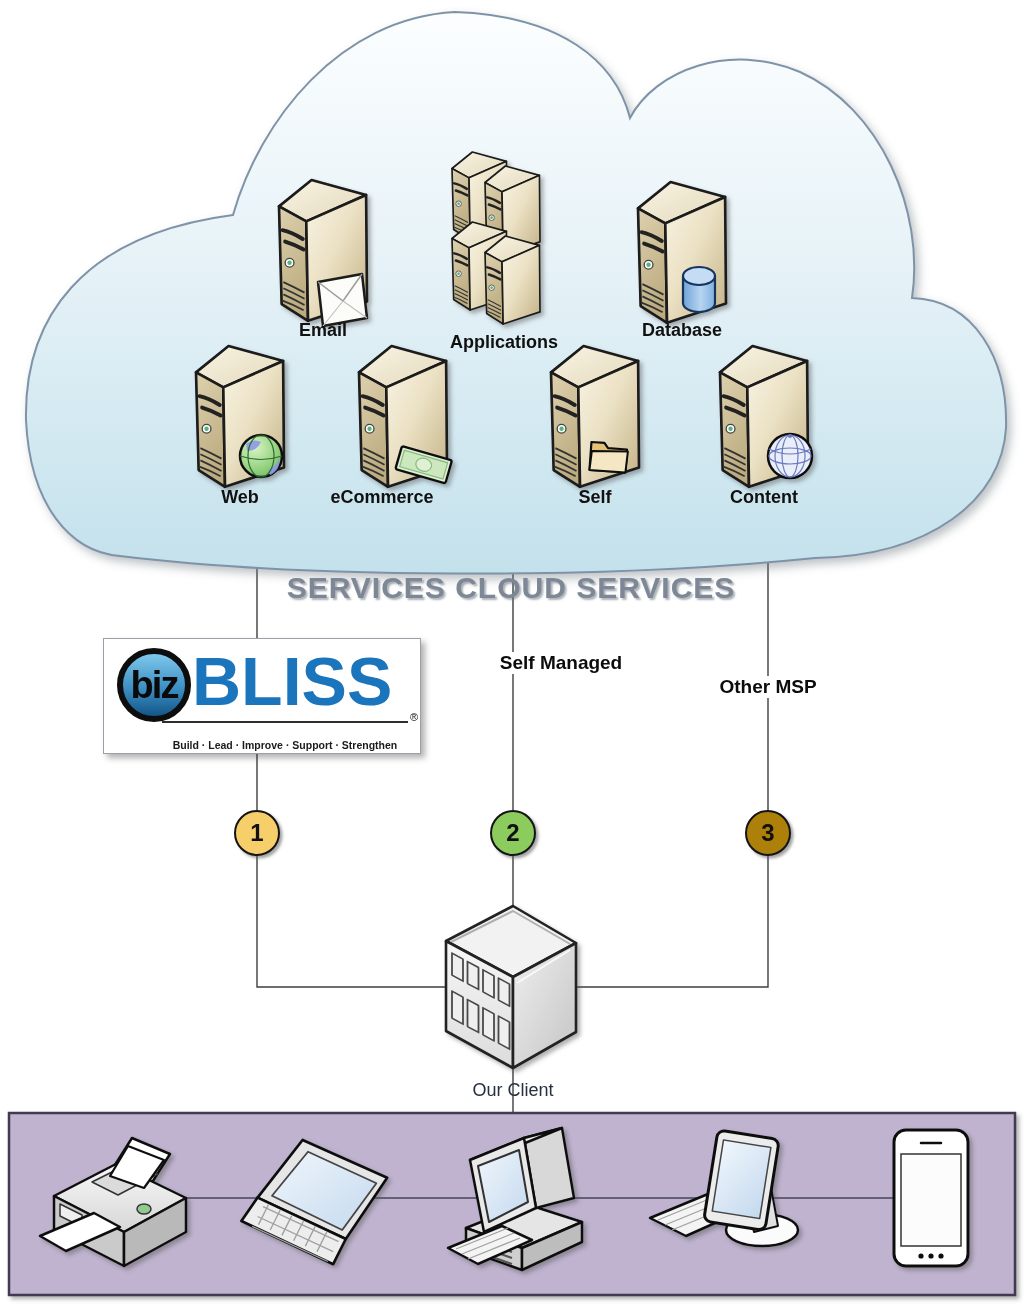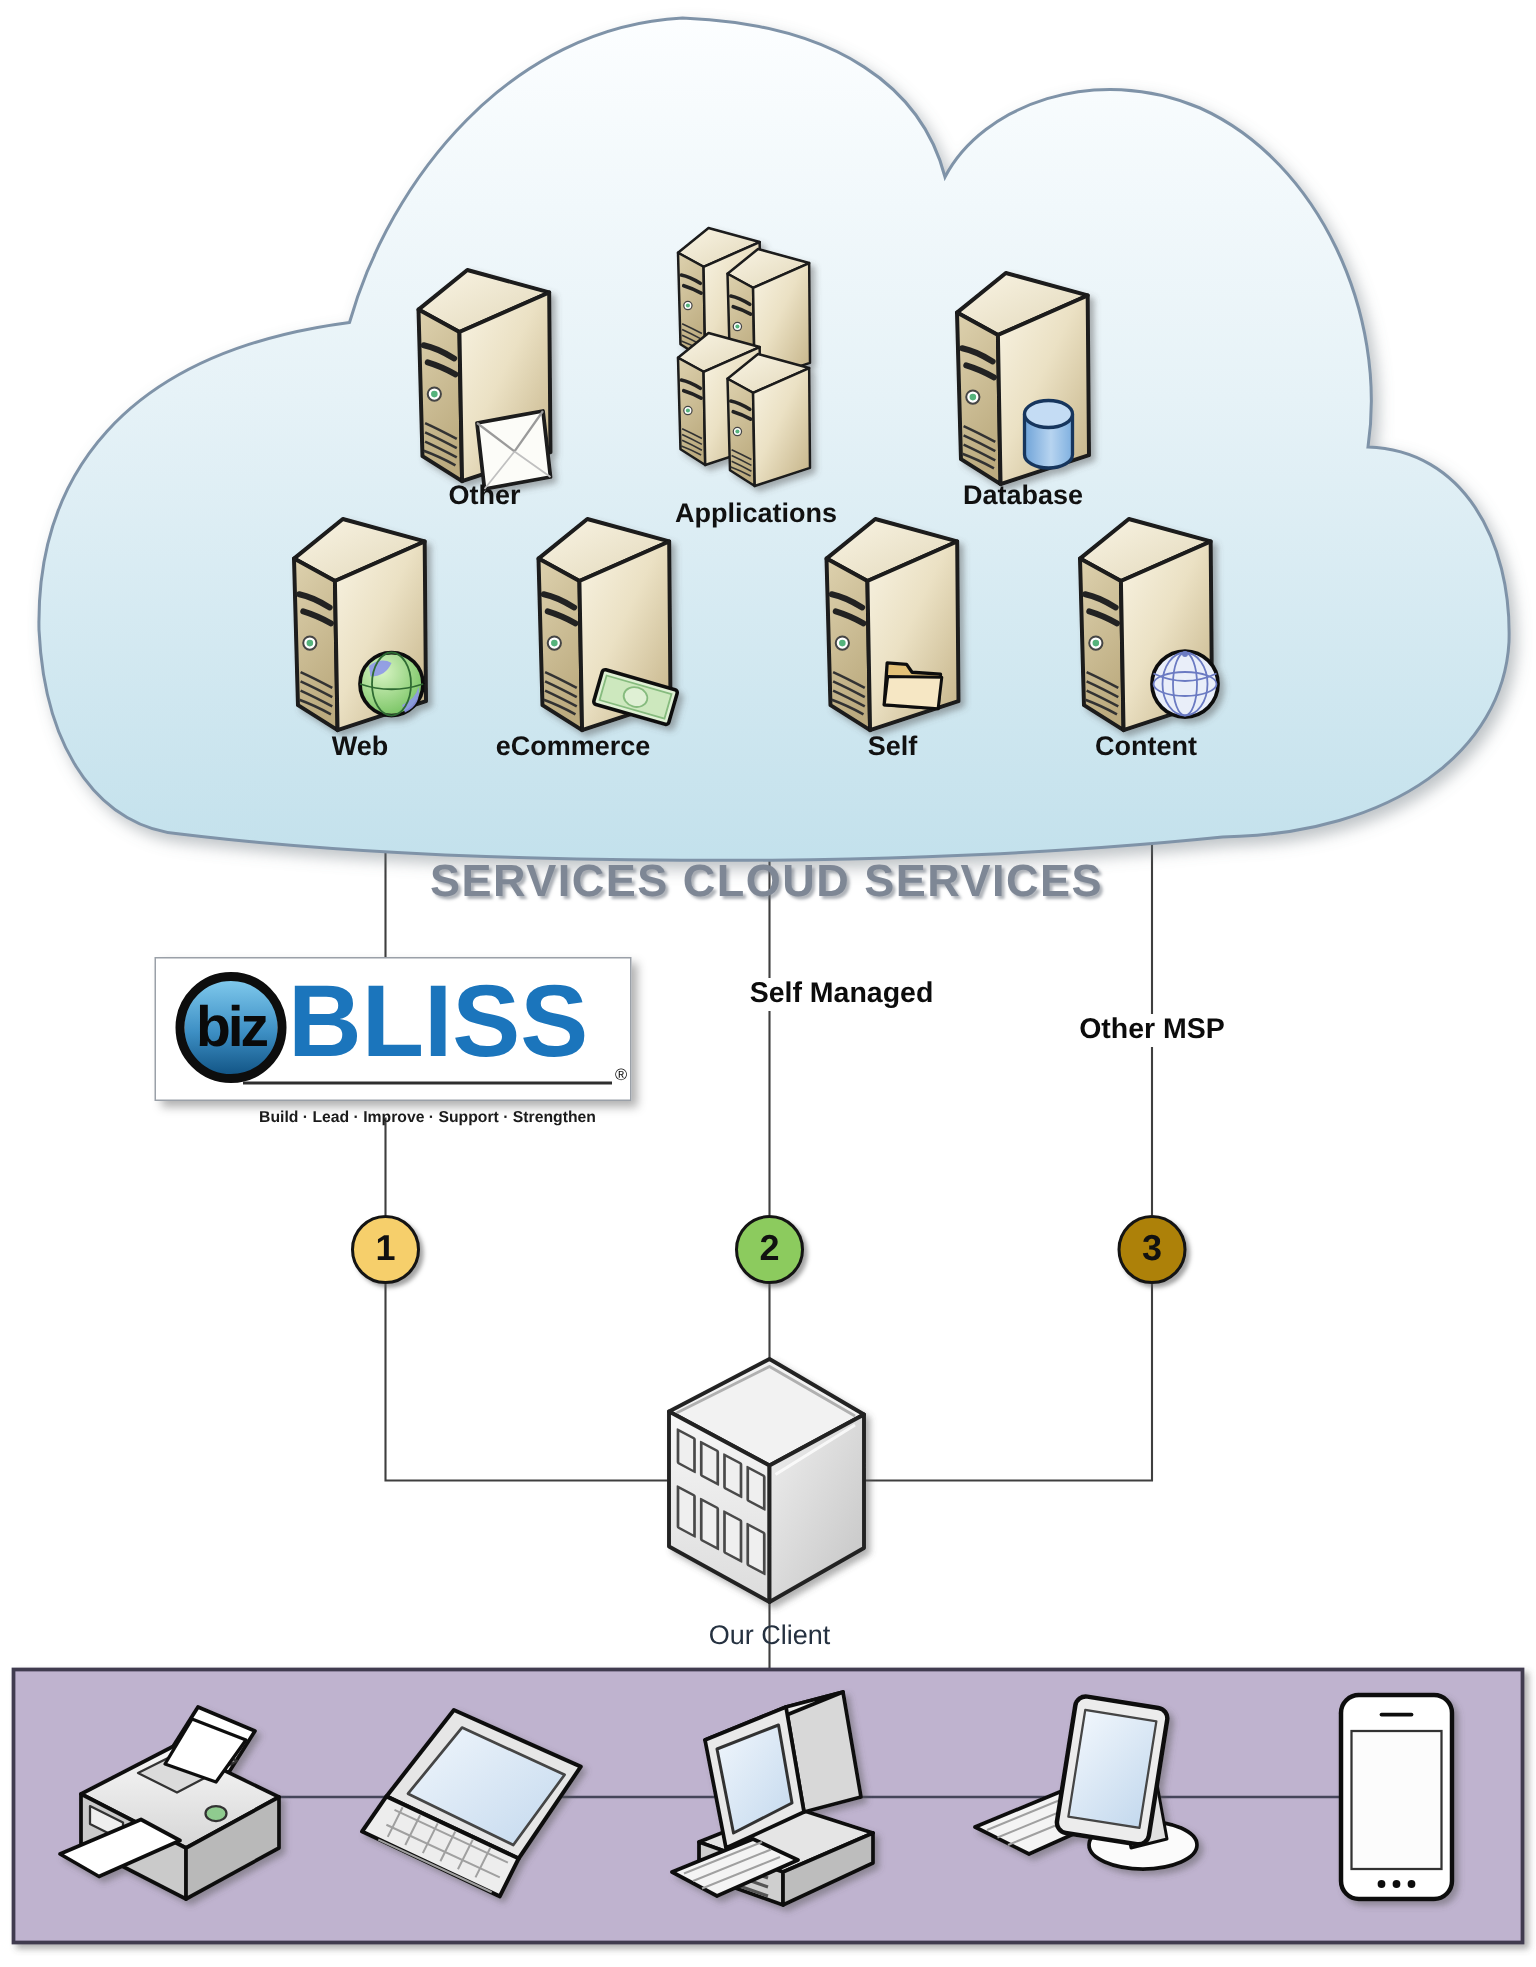--- a/index.html
+++ b/index.html
@@ -22,21 +22,21 @@
   .client-label { font-size:18px; color:#253140; }
 
   .badge { position:absolute; width:46px; height:46px; border-radius:50%;
            border:2px solid #141414; display:flex; align-items:center; justify-content:center;
            font-size:24px; font-weight:bold; color:#111;
            box-shadow:2.5px 2.5px 3px rgba(90,90,90,0.55); }
   .badge-1 { background:#F6CF6B; }
   .badge-2 { background:#8CCB5E; }
   .badge-3 { background:#AD8109; }
 
-  .logo-box { position:absolute; left:103px; top:638px; width:318px; height:96px;
+  .logo-box { position:absolute; left:103px; top:638px; width:318px; height:116px;
               background:#ffffff; border:1px solid #9aa0a8;
               box-shadow:4px 4px 6px rgba(60,60,60,0.4); }
   .logo-circle { position:absolute; left:13px; top:9px; width:74px; height:74px;
                  border-radius:50%; border:6px solid #0d0d0d;
                  background:linear-gradient(180deg,#7EC8EC 0%,#3D8FC4 55%,#135687 100%);
                  display:flex; align-items:center; justify-content:center; }
   .logo-biz { font-size:38px; font-weight:bold; color:#0a0a0a; letter-spacing:-2px; }
   .logo-bliss { position:absolute; left:88px; top:-8px; font-size:68px; font-weight:bold;
                 color:#1B75BC; letter-spacing:0px; line-height:100px; }
   .logo-tagline { position:absolute; left:58px; top:82px; width:246px;
@@ -278,21 +278,21 @@
   <g filter="url(#ds)" transform="translate(894,1130)">
     <rect x="0" y="0" width="74" height="136" rx="12" fill="#FFFFFF" stroke="#111" stroke-width="3"></rect>
     <line x1="27" y1="13" x2="47" y2="13" stroke="#111" stroke-width="2.5" stroke-linecap="round"></line>
     <rect x="7" y="24" width="60" height="92" fill="#FCFCFC" stroke="#333" stroke-width="1.5"></rect>
     <circle cx="27" cy="126" r="2.6" fill="#111"></circle>
         <circle cx="37" cy="126" r="2.6" fill="#111"></circle>
         <circle cx="47" cy="126" r="2.6" fill="#111"></circle>
   </g>
 </svg>
 
-<div class="abs ctr srv-label" style="left:323px; top:320px;">Other</div>
+<div class="abs ctr srv-label" style="left:323px; top:320px;">Email</div>
 <div class="abs ctr srv-label" style="left:504px; top:332px;">Applications</div>
 <div class="abs ctr srv-label" style="left:682px; top:320px;">Database</div>
 <div class="abs ctr srv-label" style="left:240px; top:487px;">Web</div>
 <div class="abs ctr srv-label" style="left:382px; top:487px;">eCommerce</div>
 <div class="abs ctr srv-label" style="left:595px; top:487px;">Self</div>
 <div class="abs ctr srv-label" style="left:764px; top:487px;">Content</div>
 
 <div class="abs ctr title" style="left:511px; top:571px;">SERVICES CLOUD SERVICES</div>
 
 <div class="abs ctr path-label" style="left:513px; top:652px;margin-left:48px;">Self Managed</div>

